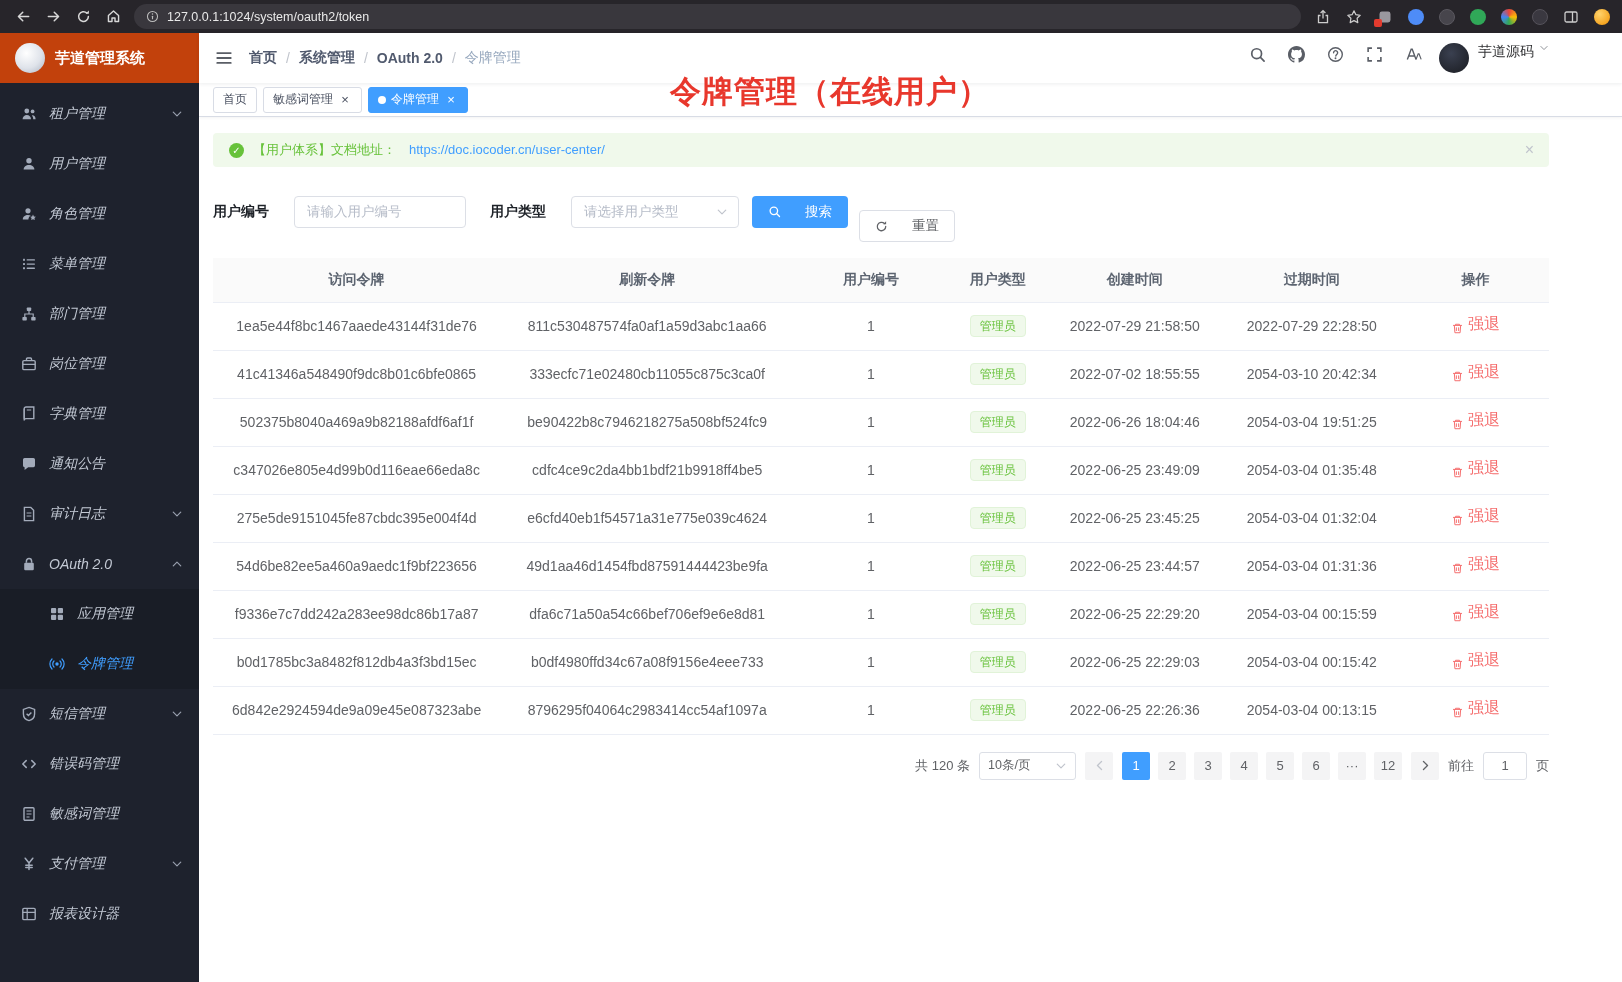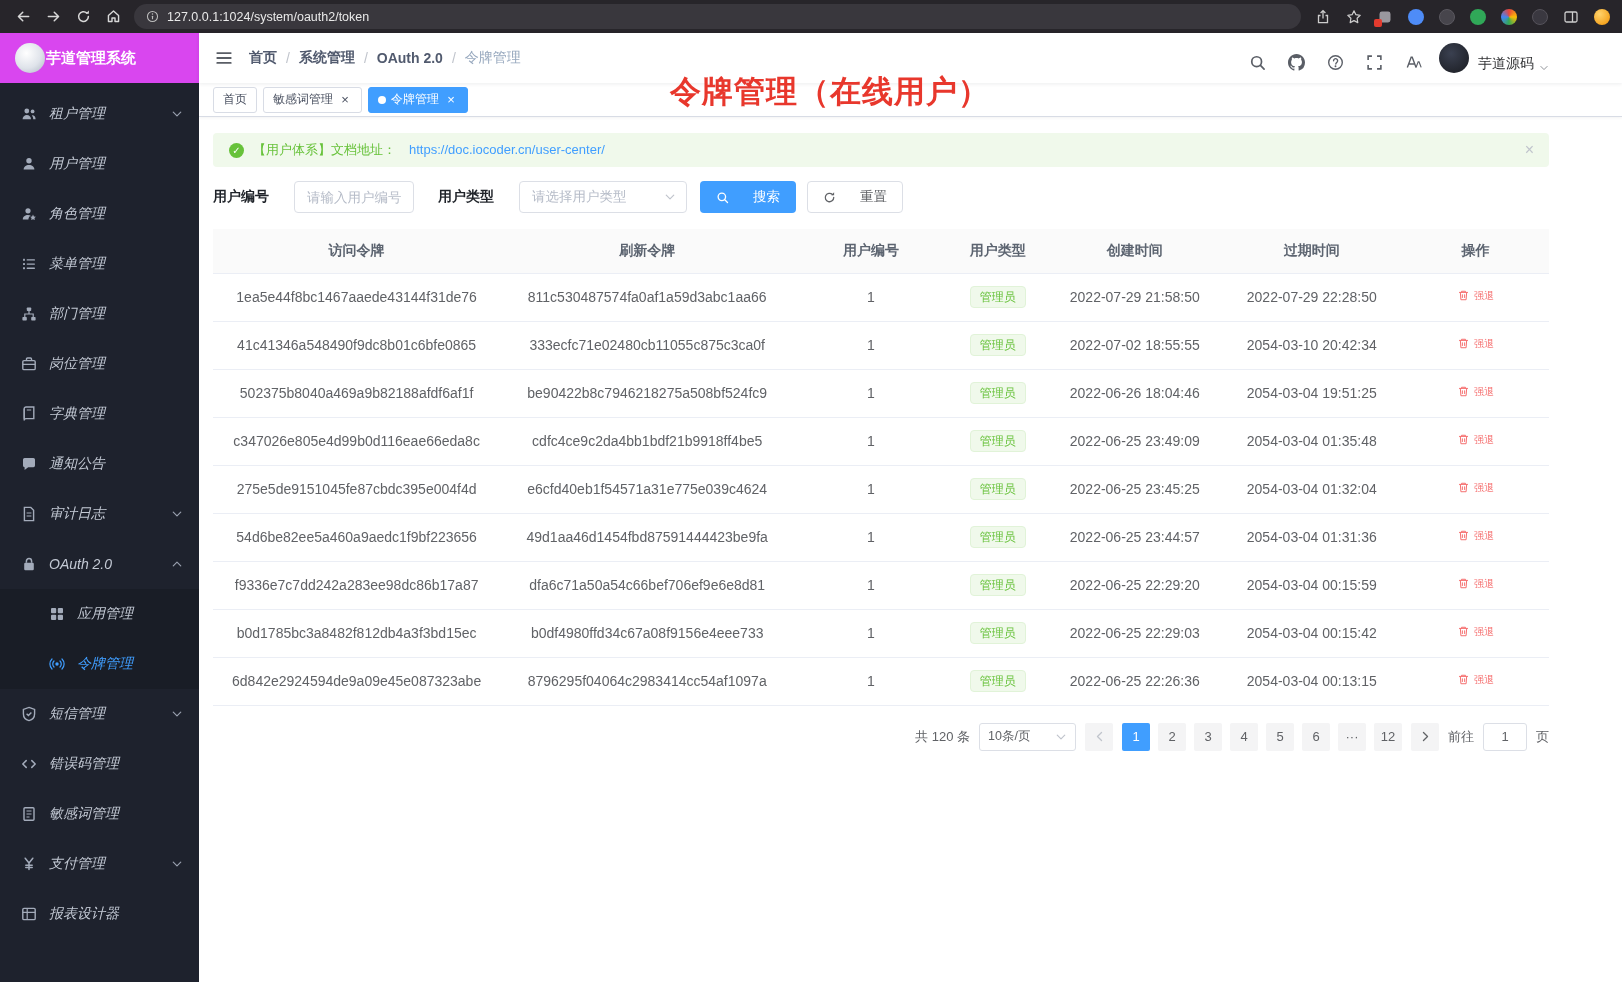--- a/index.html
+++ b/index.html
@@ -25,42 +25,42 @@
   .c-green { background: #30a858; }
   .c-colorful { background: conic-gradient(#e8453c, #fbbc05, #34a853, #4285f4, #e8453c); }
   .c-paw { background: #3a3840; border: 1px solid #55525a; }
   .c-avatar { background: radial-gradient(circle at 35% 32%, #ffd36b, #f5a623 70%, #e08b1a); }
   .ext-wrap { position: relative; display: inline-flex; color: #9a989e; font-size: 16px; }
   .ext-badge { position: absolute; left: -3px; bottom: -2px; width: 8px; height: 8px; background: #e33b2e; border-radius: 2px; }
 
   
   .app { display: flex; height: 949px; }
   .sidebar { width: 199px; flex-shrink: 0; background: #1e222d; display: flex; flex-direction: column; }
-  .logo { height: 50px; display: flex; align-items: center; gap: 1px; padding: 0 15px; background: #d946ef; cursor: pointer; }
+  .logo { height: 50px; display: flex; align-items: center; gap: 10px; padding: 0 15px; background: #c2410c; cursor: pointer; }
   .logo-img { width: 30px; height: 30px; border-radius: 50%; background: radial-gradient(circle at 38% 34%, #ffffff, #dfe3ea 55%, #aab3c2); flex-shrink: 0; }
   .logo-title { color: #fff; font-weight: 700; font-size: 15px; white-space: nowrap; }
   .menu { flex: 1; padding-top: 6px; overflow: hidden; }
   .menu-item { height: 50px; display: flex; align-items: center; padding: 0 16px 0 20px; font-size: 14px; color: #c3c9d4; cursor: pointer; font-style: italic; }
   .menu-item .mi { width: 17px; font-size: 16px; margin-right: 12px; color: #a3abba; }
   .menu-item.sub { padding-left: 48px; background: rgba(0,0,0,.14); }
   .menu-item.active, .menu-item.active .mi { color: #409eff; }
   .arrow { margin-left: auto; color: #99a0ae; font-size: 12px; }
   .arrow.down { transform: rotate(90deg); }
   .arrow.up { transform: rotate(-90deg); }
 
   .main { flex: 1; display: flex; flex-direction: column; background: #fff; position: relative; min-width: 0; }
 
   
   .navbar { height: 50px; display: flex; align-items: center; padding: 0 73px 0 16px; box-shadow: 0 1px 4px rgba(0,21,41,.08); position: relative; z-index: 3; background: #fff; }
   .hamburger { font-size: 18px; color: #5a5e66; margin-right: 16px; cursor: pointer; }
   .breadcrumb { font-size: 14px; display: flex; align-items: center; gap: 9px; }
   .bc-item { color: #515a6e; font-weight: 600; cursor: pointer; }
   .bc-item.last { color: #97a8be; font-weight: 400; cursor: default; }
   .bc-sep { color: #c0c4cc; font-weight: 400; }
-  .navbar-right { margin-left: auto; display: flex; align-items: flex-end; }
+  .navbar-right { margin-left: auto; display: flex; align-items: flex-start; }
   .nav-actions { display: flex; align-items: center; gap: 17px; color: #5a5e66; margin-right: 15px; }
   .nav-action { width: 22px; height: 22px; display: flex; align-items: center; justify-content: center; font-size: 17px; cursor: pointer; }
   .user-avatar { width: 30px; height: 30px; border-radius: 50%; background: radial-gradient(circle at 40% 35%, #3a4050, #23262e 70%); margin-right: 9px; cursor: pointer; }
   .user-name { font-size: 14px; color: #303133; cursor: pointer; }
   .caret { font-size: 10px; color: #909399; margin-left: 5px; }
 
   
   .tags-bar { height: 34px; display: flex; align-items: center; gap: 6px; padding: 0 14px; background: #fff; border-bottom: 1px solid #d8dce5; box-shadow: 0 1px 3px rgba(0,0,0,.05); position: relative; z-index: 2; }
   .tag-item { height: 26px; display: inline-flex; align-items: center; gap: 5px; padding: 0 9px; border: 1px solid #d8dce5; background: #fff; color: #495060; font-size: 12px; border-radius: 3px; cursor: pointer; }
   .tag-item.active { background: #409eff; border-color: #409eff; color: #fff; }
@@ -69,43 +69,43 @@
 
   
   .content { flex: 1; padding: 16px 73px 0 14px; }
   .alert { background: #f0f9eb; border-radius: 4px; height: 34px; display: flex; align-items: center; padding: 0 16px; gap: 9px; position: relative; font-size: 13px; color: #67c23a; }
   .check-icon { width: 15px; height: 15px; background: #67c23a; border-radius: 50%; color: #fff; display: inline-flex; align-items: center; justify-content: center; font-size: 10px; flex-shrink: 0; }
   .alert-link { color: #409eff; text-decoration: none; cursor: pointer; padding-left: 13px; }
   .alert-close { position: absolute; right: 15px; color: #c0c4cc; font-size: 16px; cursor: pointer; }
 
   .filters { display: flex; align-items: center; margin-top: 14px; font-size: 14px; }
   .filter-label { font-weight: 700; color: #1f2329; margin-right: 25px; white-space: nowrap; }
-  .el-input { width: 120px; height: 32px; border: 1px solid #dcdfe6; border-radius: 4px; padding: 0 12px; font-size: 13.5px; color: #606266; outline: none; margin-right: 24px; font-family: inherit; }
+  .el-input { width: 172px; height: 32px; border: 1px solid #dcdfe6; border-radius: 4px; padding: 0 12px; font-size: 13.5px; color: #606266; outline: none; margin-right: 24px; font-family: inherit; }
   .el-input::placeholder { color: #b6bcc8; }
   .el-select { width: 168px; height: 32px; border: 1px solid #dcdfe6; border-radius: 4px; padding: 0 10px 0 12px; display: flex; align-items: center; justify-content: space-between; background: #fff; cursor: pointer; margin-right: 13px; }
   .sel-placeholder { color: #b6bcc8; font-size: 13.5px; }
   .sel-caret { color: #c0c4cc; font-size: 12px; }
   .btn { height: 32px; border-radius: 4px; display: inline-flex; align-items: center; gap: 24px; padding: 0 15px; font-size: 13.5px; cursor: pointer; border: 1px solid transparent; font-family: inherit; }
   .btn .icon { font-size: 13px; }
   .btn-primary { background: #409eff; color: #fff; margin-right: 11px; }
-  .btn-plain { background: #fff; border-color: #dcdfe6; color: #606266; }
+  .btn-plain { background: #fff; border-color: #dcdfe6; color: #606266; margin-top: 29px; }
 
   
   .tokens-table { width: 100%; border-collapse: collapse; margin-top: 16px; font-size: 14px; color: #606266; table-layout: fixed; }
   .tokens-table th { background: #fafafa; height: 44px; font-weight: 600; color: #5c6470; border-bottom: 1px solid #ebeef5; text-align: center; }
   .tokens-table td { height: 48px; text-align: center; border-bottom: 1px solid #ebeef5; overflow: hidden; white-space: nowrap; }
   .tokens-table th:nth-child(1), .tokens-table td:nth-child(1) { width: 21.5%; }
   .tokens-table th:nth-child(2), .tokens-table td:nth-child(2) { width: 22%; }
   .tokens-table th:nth-child(3), .tokens-table td:nth-child(3) { width: 11.5%; }
   .tokens-table th:nth-child(4), .tokens-table td:nth-child(4) { width: 7.5%; }
   .tokens-table th:nth-child(5), .tokens-table td:nth-child(5) { width: 13%; }
   .tokens-table th:nth-child(6), .tokens-table td:nth-child(6) { width: 13.5%; }
   .tokens-table th:nth-child(7), .tokens-table td:nth-child(7) { width: 11%; }
   .tag-success { background: #f0f9eb; border: 1px solid #e1f3d8; color: #67c23a; font-size: 12px; padding: 3px 9px; border-radius: 4px; display: inline-block; line-height: 1.2; }
-  .danger-link { color: #f56c6c; font-size: 10px; display: inline-flex; align-items: center; gap: 4px; cursor: pointer; }
+  .danger-link { color: #f56c6c; font-size: 16px; display: inline-flex; align-items: flex-end; gap: 4px; cursor: pointer; }
   .danger-link .icon { font-size: 13px; }
 
   
   .pagination { display: flex; align-items: center; justify-content: flex-end; gap: 9px; margin-top: 17px; font-size: 13px; color: #606266; }
   .page-size-select { width: 97px; height: 28px; border: 1px solid #dcdfe6; border-radius: 3px; display: flex; align-items: center; justify-content: space-between; padding: 0 8px; font-size: 12.5px; background: #fff; cursor: pointer; }
   .pager { display: flex; gap: 8px; }
   .pager-btn { min-width: 28px; height: 28px; border-radius: 2px; background: #f4f4f5; color: #606266; display: inline-flex; align-items: center; justify-content: center; font-size: 13px; cursor: pointer; padding: 0 4px; }
   .pager-btn.active { background: #409eff; color: #fff; }
   .pager-btn.disabled { color: #c0c4cc; cursor: default; }
   .goto-input { width: 44px; height: 28px; border: 1px solid #dcdfe6; border-radius: 3px; text-align: center; font-size: 13px; color: #606266; outline: none; font-family: inherit; }

